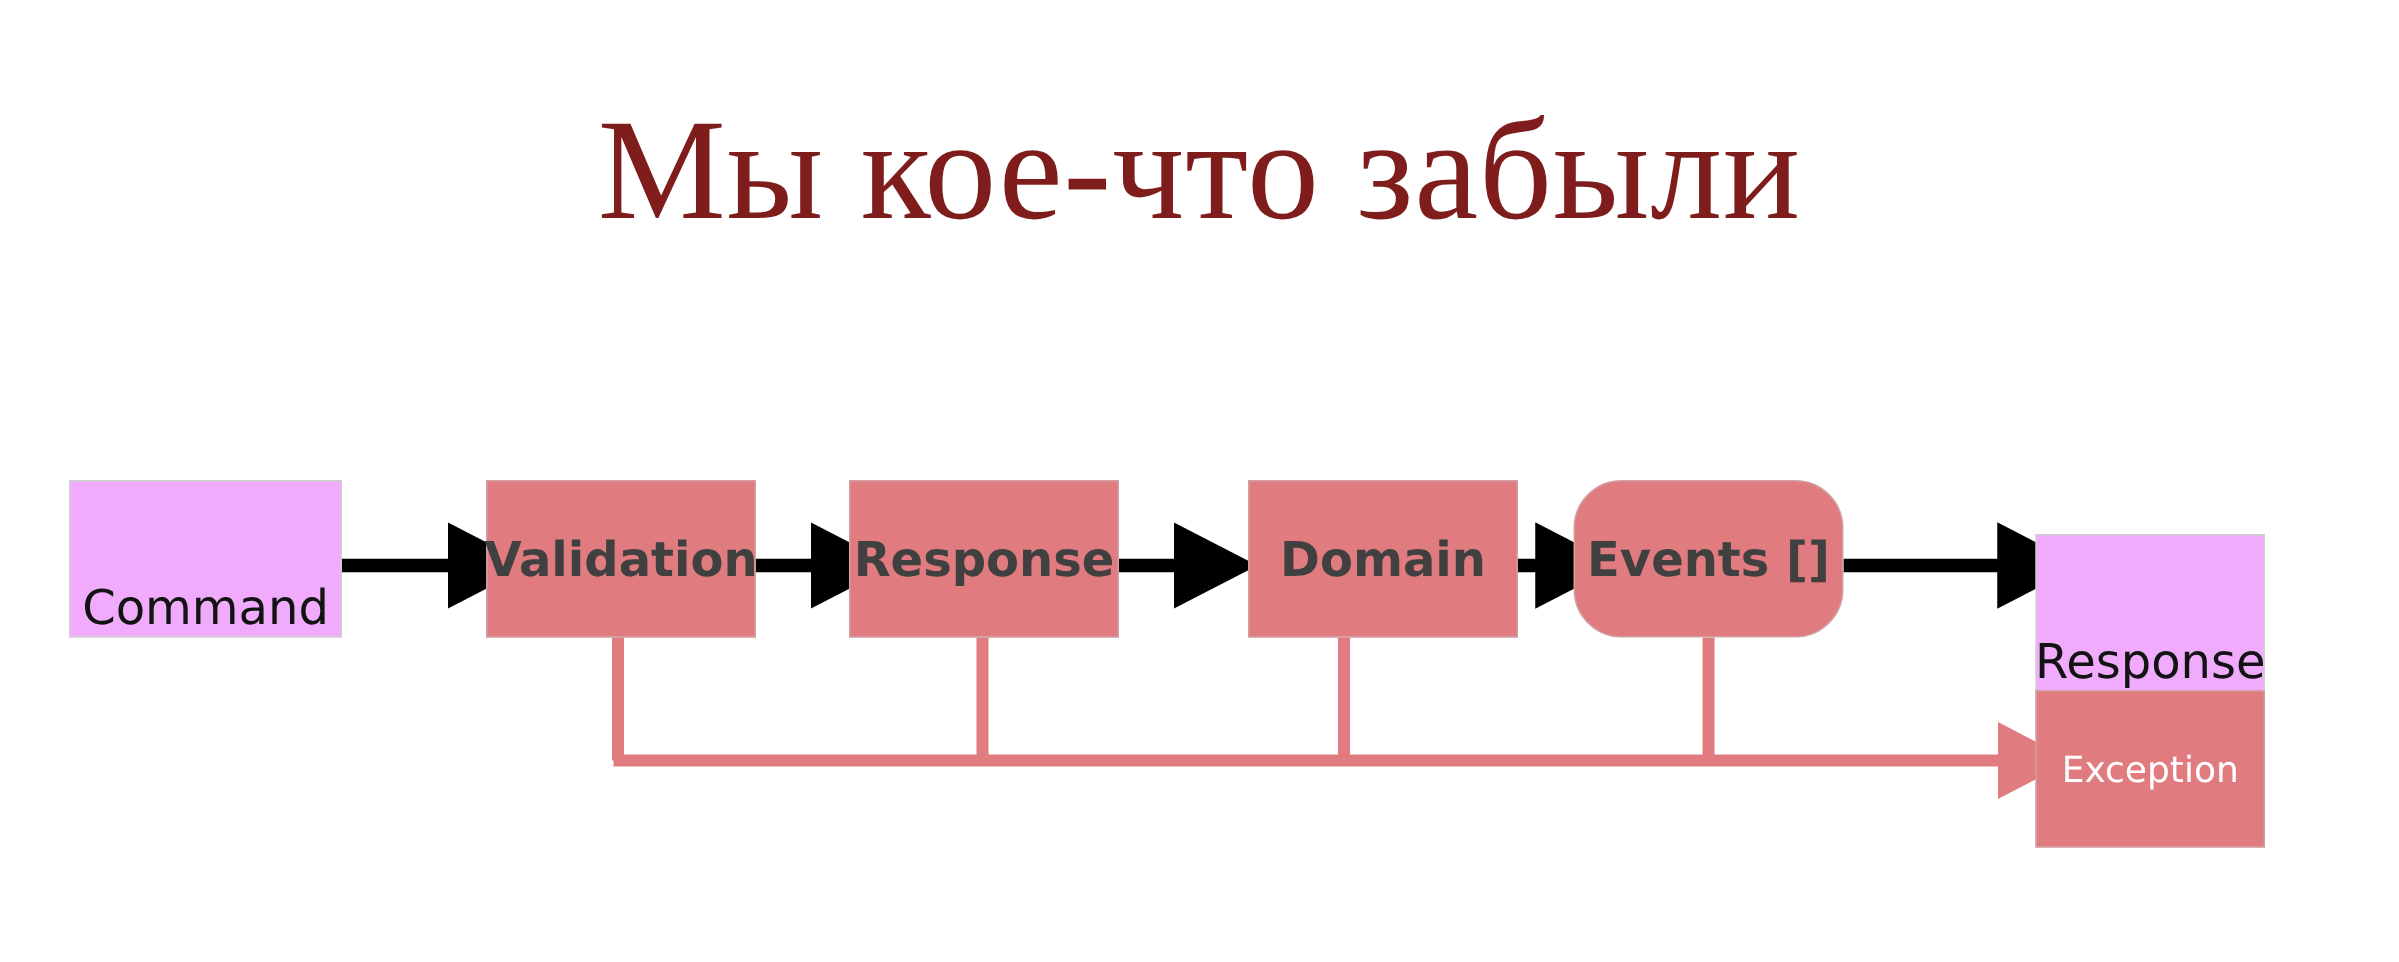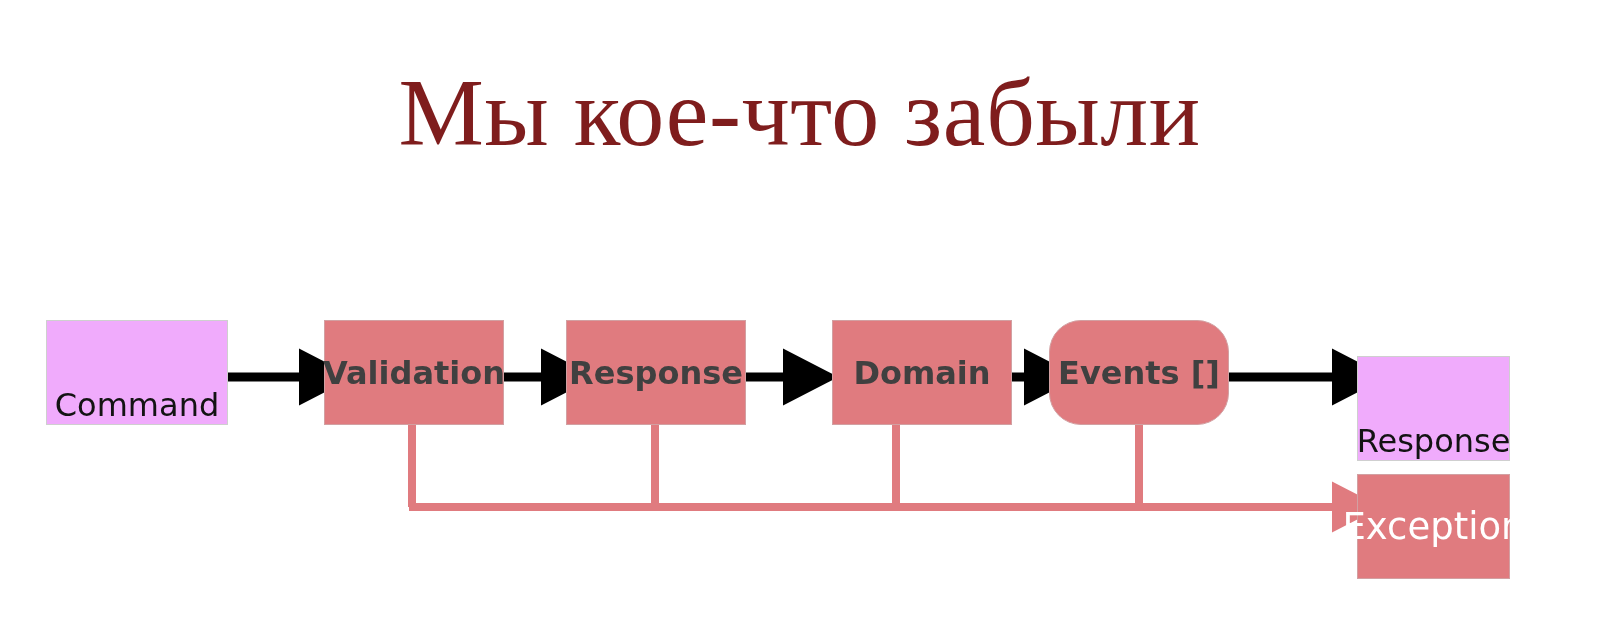--- a/index.html
+++ b/index.html
@@ -94,22 +94,21 @@
     background: #f0abfc;
     border: 1px solid #cfcfcf;
     color: #131313;
     font-size: 32px;
     align-items: flex-end;
   }
   .node-error {
     background: #e07b7f;
     border: 1px solid #d2a0a2;
     color: #ffffff;
-    font-size: 37px;
-    margin-top: 14px;
+    font-size: 24px;
   }
 </style>
 </head>
 <body>
 
 <div id="slide">
 
   <div id="slide-title">Мы кое-что забыли</div>
 
   <div id="diagram">

